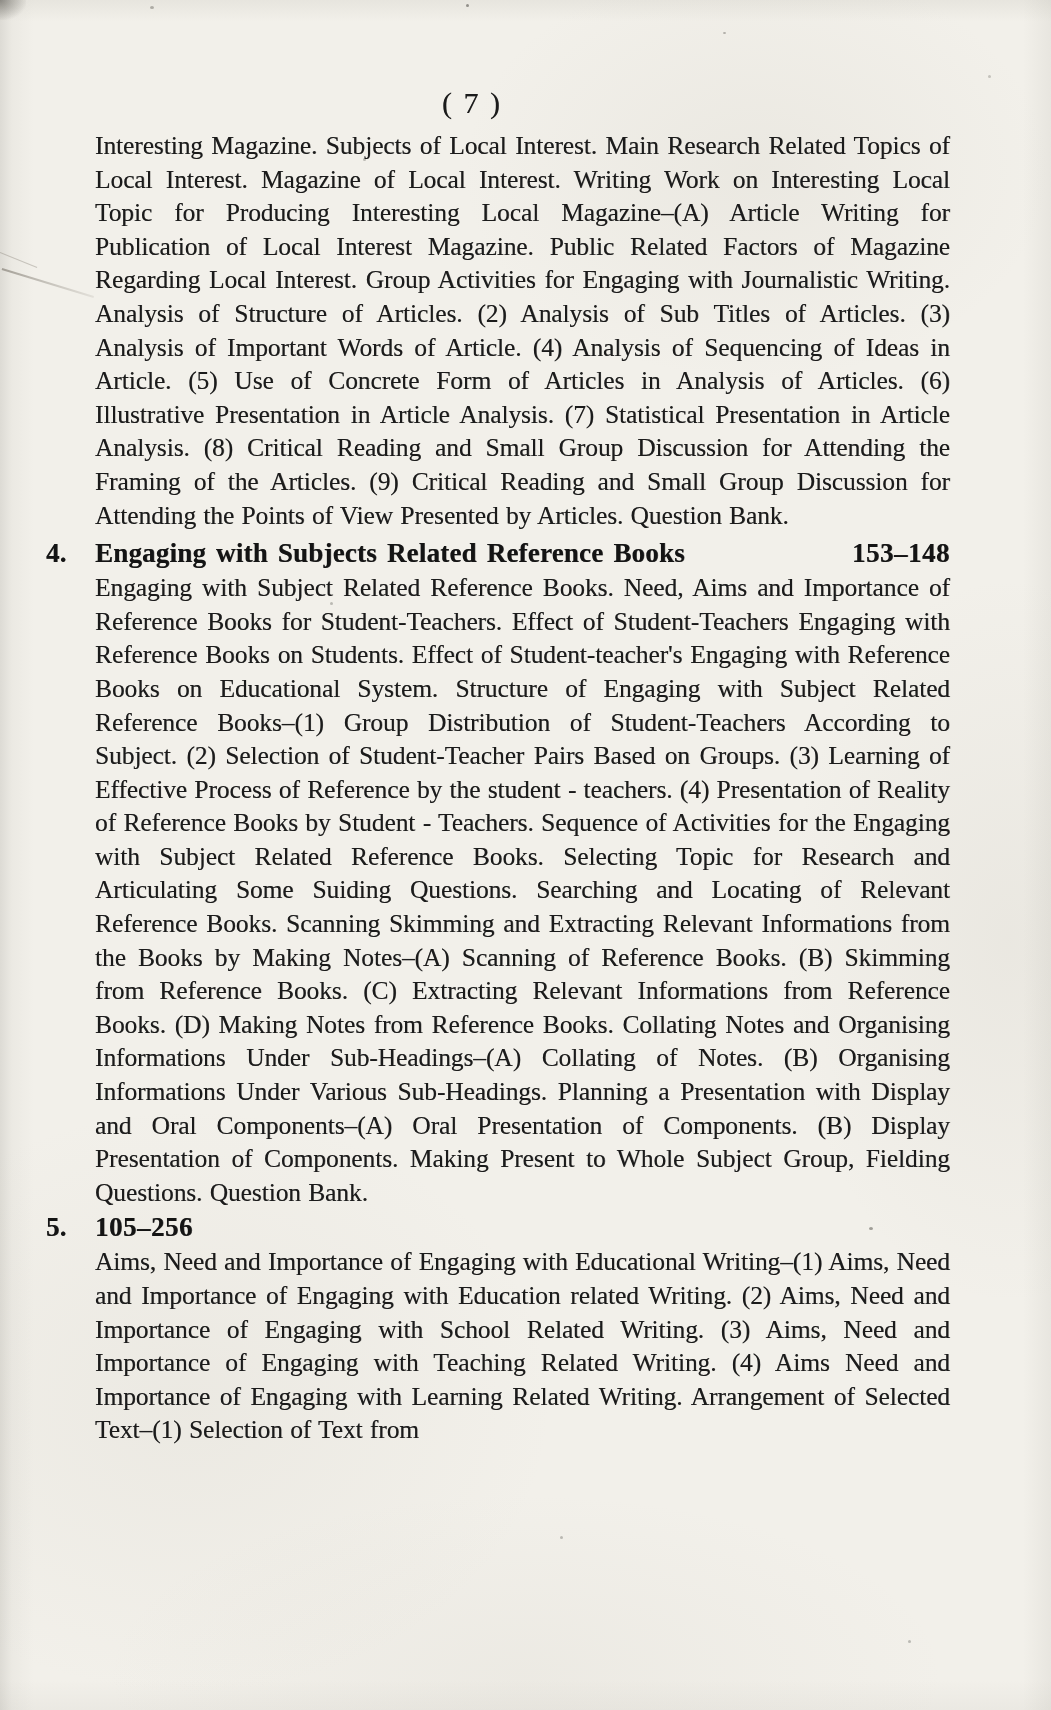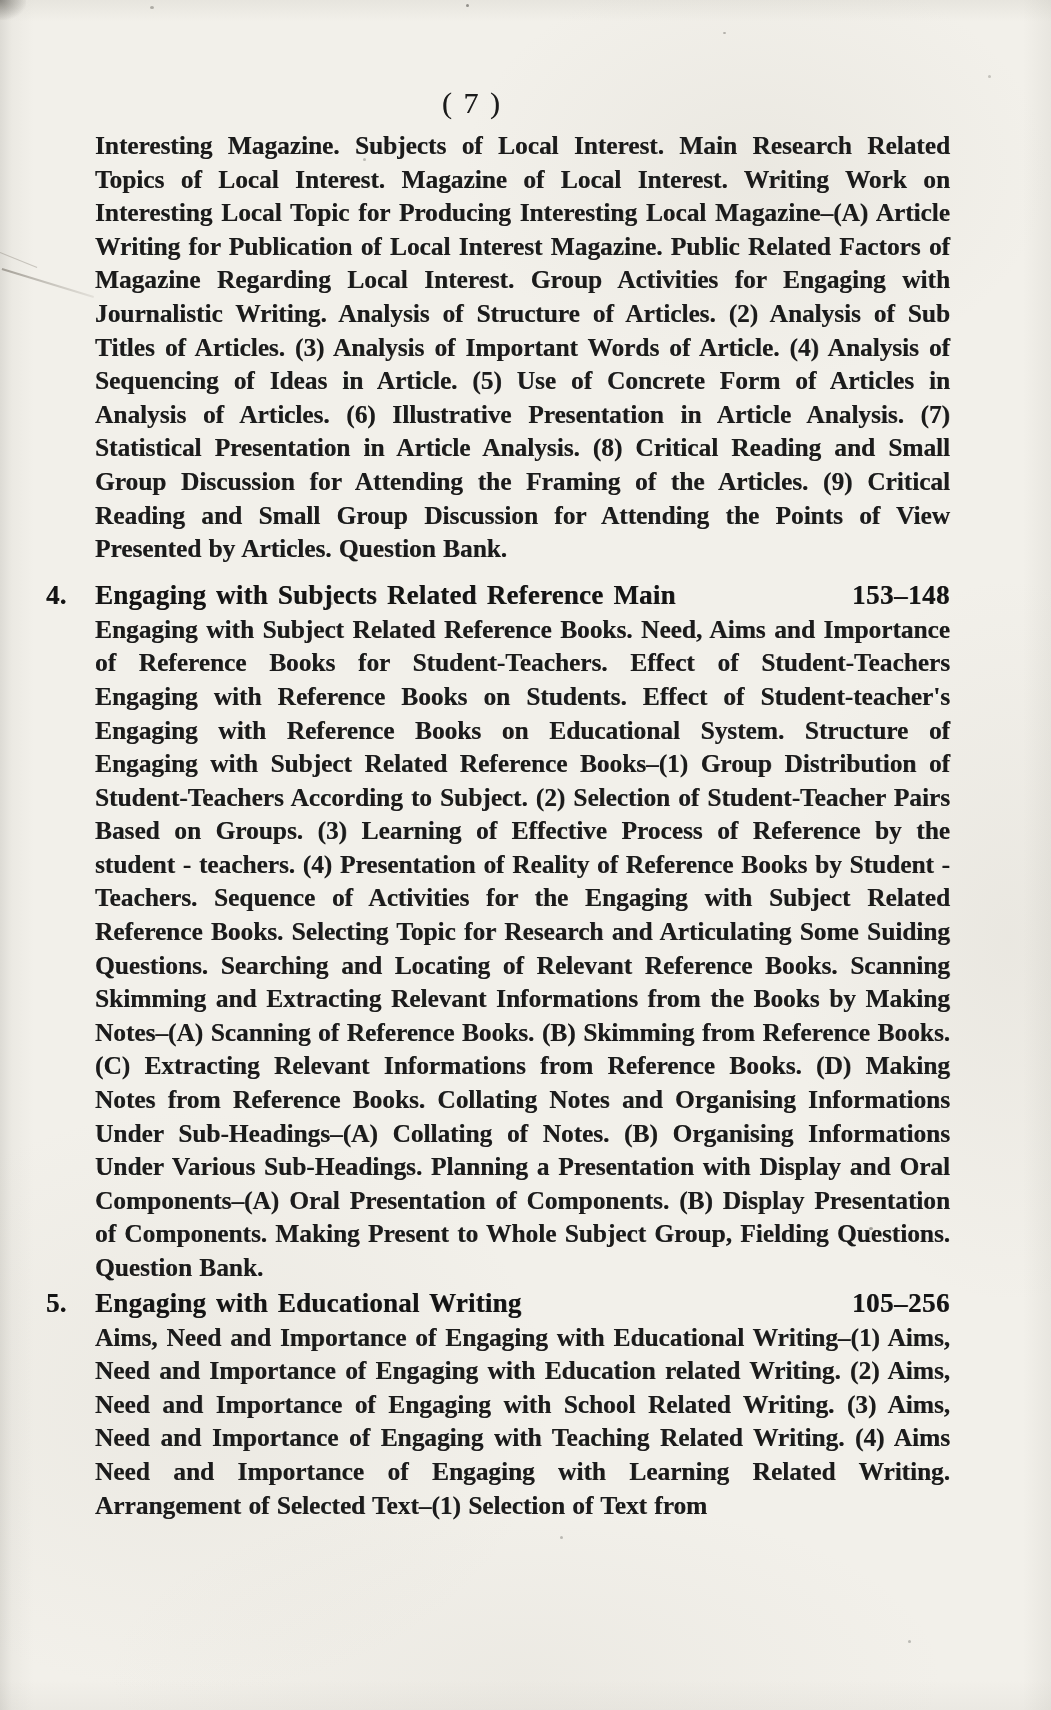--- a/index.html
+++ b/index.html
@@ -42,39 +42,38 @@
   .body-text {
     font-size: 25.5px;
     line-height: 33.6px;
     text-align: justify;
     letter-spacing: -0.1px;
     word-spacing: 1px;
     color: #1b1b1b;
     text-shadow: 0.3px 0.3px 0.5px rgba(25,25,25,0.5);
   }
   .lead-paragraph {
-    margin: 9px 0 12px 49px;
-    font-weight: bold;
+    margin: 9px 0 4px 49px;
   }
   .toc-item { margin: 0; }
   .item-heading {
     display: flex;
     align-items: baseline;
     margin-top: 1px;
     font-weight: bold;
     font-size: 27px;
     line-height: 34px;
     color: #141414;
     text-shadow: 0.4px 0.4px 0.6px rgba(20,20,20,0.6);
     letter-spacing: 0.2px;
   }
   .item-number { width: 49px; flex: 0 0 49px; }
   .item-title { flex: 1 1 auto; word-spacing: 3px; }
   .item-pages { flex: 0 0 auto; letter-spacing: 0.5px; }
-  .item-description { margin: 1px 0 0 49px; font-weight: bold; }
+  .item-description { margin: 1px 0 0 49px; }
 
   
   .artifact { position: absolute; pointer-events: none; }
   .scratch-1 {
     left: 2px; top: 268px; width: 96px; height: 1.5px;
     background: linear-gradient(90deg, rgba(110,104,94,0.55), rgba(140,134,124,0.15));
     transform: rotate(17deg); transform-origin: left center;
   }
   .scratch-2 {
     left: 0px; top: 252px; width: 40px; height: 1px;
@@ -118,29 +117,28 @@
 
   <div class="content">
 
     <div class="page-number">( 7 )</div>
 
     <p class="body-text lead-paragraph">Interesting Magazine. Subjects of Local Interest. Main Research Related Topics of Local Interest. Magazine of Local Interest. Writing Work on Interesting Local Topic for Producing Interesting Local Magazine–(A) Article Writing for Publication of Local Interest Magazine. Public Related Factors of Magazine Regarding Local Interest. Group Activities for Engaging with Journalistic Writing. Analysis of Structure of Articles. (2) Analysis of Sub Titles of Articles. (3) Analysis of Important Words of Article. (4) Analysis of Sequencing of Ideas in Article. (5) Use of Concrete Form of Articles in Analysis of Articles. (6) Illustrative Presentation in Article Analysis. (7) Statistical Presentation in Article Analysis. (8) Critical Reading and Small Group Discussion for Attending the Framing of the Articles. (9) Critical Reading and Small Group Discussion for Attending the Points of View Presented by Articles. Question Bank.</p>
 
     <div class="toc-item">
       <div class="item-heading">
         <span class="item-number">4.</span>
-        <span class="item-title">Engaging with Subjects Related Reference Main</span>
+        <span class="item-title">Engaging with Subjects Related Reference Books</span>
         <span class="item-pages">153–148</span>
       </div>
       <p class="body-text item-description">Engaging with Subject Related Reference Books. Need, Aims and Importance of Reference Books for Student-Teachers. Effect of Student-Teachers Engaging with Reference Books on Students. Effect of Student-teacher's Engaging with Reference Books on Educational System. Structure of Engaging with Subject Related Reference Books–(1) Group Distribution of Student-Teachers According to Subject. (2) Selection of Student-Teacher Pairs Based on Groups. (3) Learning of Effective Process of Reference by the student - teachers. (4) Presentation of Reality of Reference Books by Student - Teachers. Sequence of Activities for the Engaging with Subject Related Reference Books. Selecting Topic for Research and Articulating Some Suiding Questions. Searching and Locating of Relevant Reference Books. Scanning Skimming and Extracting Relevant Informations from the Books by Making Notes–(A) Scanning of Reference Books. (B) Skimming from Reference Books. (C) Extracting Relevant Informations from Reference Books. (D) Making Notes from Reference Books. Collating Notes and Organising Informations Under Sub-Headings–(A) Collating of Notes. (B) Organising Informations Under Various Sub-Headings. Planning a Presentation with Display and Oral Components–(A) Oral Presentation of Components. (B) Display Presentation of Components. Making Present to Whole Subject Group, Fielding Questions. Question Bank.</p>
     </div>
 
     <div class="toc-item">
       <div class="item-heading">
         <span class="item-number">5.</span>
-        <span class="item-title">Engaging with Educational Writing</span>
         <span class="item-pages">105–256</span>
       </div>
       <p class="body-text item-description">Aims, Need and Importance of Engaging with Educational Writing–(1) Aims, Need and Importance of Engaging with Education related Writing. (2) Aims, Need and Importance of Engaging with School Related Writing. (3) Aims, Need and Importance of Engaging with Teaching Related Writing. (4) Aims Need and Importance of Engaging with Learning Related Writing. Arrangement of Selected Text–(1) Selection of Text from</p>
     </div>
 
   </div>
 </div>
 
 </body></html>

